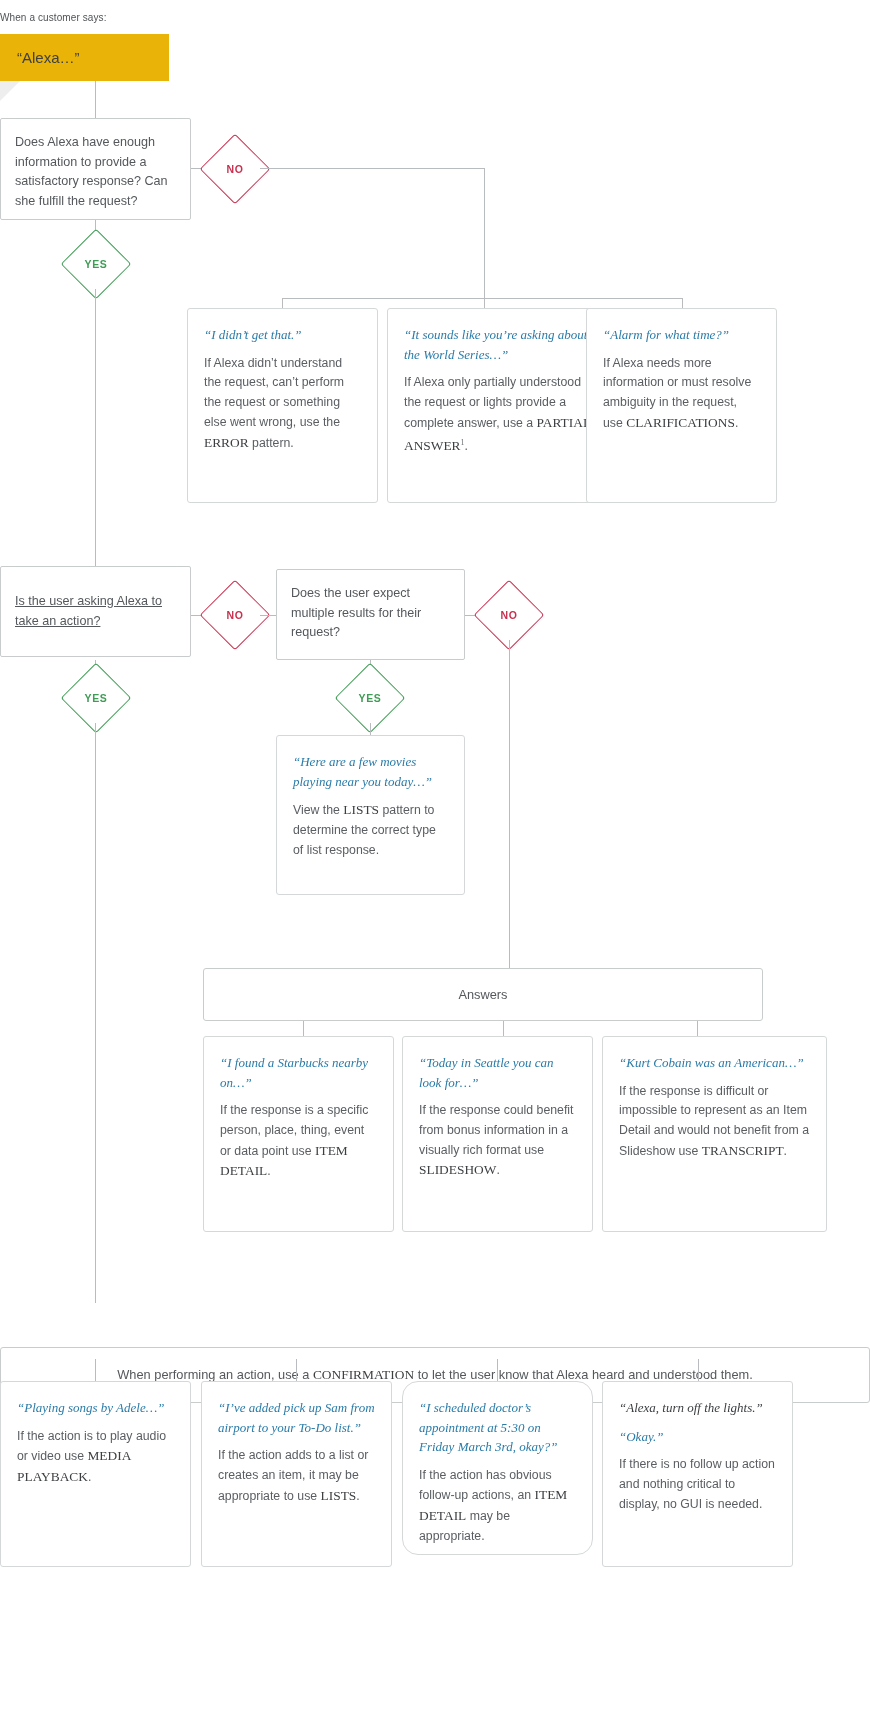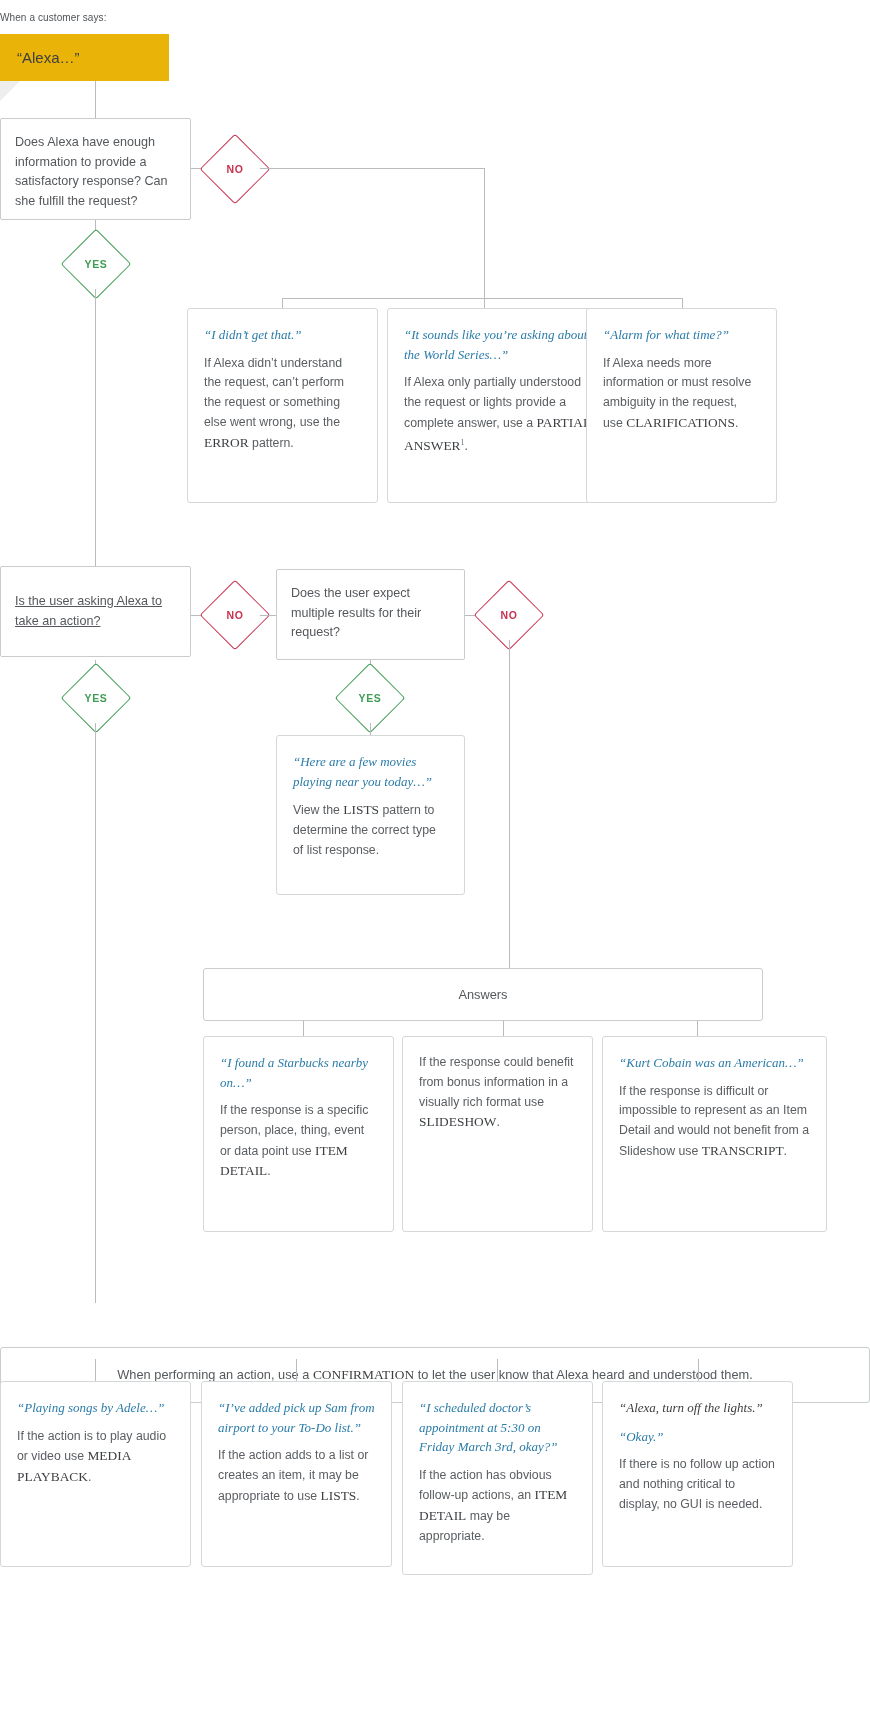--- a/index.html
+++ b/index.html
@@ -197,20 +197,21 @@
   <div class="ln lnv" style="left:303px; top:1021px; height:15px;"></div>
   <div class="ln lnv" style="left:503px; top:1021px; height:15px;"></div>
   <div class="ln lnv" style="left:697px; top:1021px; height:15px;"></div>
 
   <div class="card" style="left:203px; top:1036px; width:191px; height:196px;">
     <div class="quote">“I found a Starbucks nearby on…”</div>
     <div class="desc"><span>If the response is a specific person, place, thing, event or data point use </span><span class="sc">ITEM DETAIL</span><span>.</span></div>
   </div>
 
   <div class="card" style="left:402px; top:1036px; width:191px; height:196px;">
+    <div class="quote">“Today in Seattle you can look for…”</div>
     <div class="desc"><span>If the response could benefit from bonus information in a visually rich format use </span><span class="sc">SLIDESHOW</span><span>.</span></div>
   </div>
 
   <div class="card" style="left:602px; top:1036px; width:225px; height:196px;">
     <div class="quote">“Kurt Cobain was an American…”</div>
     <div class="desc"><span>If the response is difficult or impossible to represent as an Item Detail and would not benefit from a Slideshow use </span><span class="sc">TRANSCRIPT</span><span>.</span></div>
   </div>
 
   <div class="bar" style="left:0px; top:1303px; width:870px; height:56px;margin-top:44px;">
     <span><span>When performing an action, use a </span><span class="sc">CONFIRMATION</span><span> to let the user know that Alexa heard and understood them.</span></span>
@@ -224,21 +225,21 @@
   <div class="card" style="left:0px; top:1381px; width:191px; height:186px;">
     <div class="quote">“Playing songs by Adele…”</div>
     <div class="desc"><span>If the action is to play audio or video use </span><span class="sc">MEDIA PLAYBACK</span><span>.</span></div>
   </div>
 
   <div class="card" style="left:201px; top:1381px; width:191px; height:186px;">
     <div class="quote">“I’ve added pick up Sam from airport to your To-Do list.”</div>
     <div class="desc"><span>If the action adds to a list or creates an item, it may be appropriate to use </span><span class="sc">LISTS</span><span>.</span></div>
   </div>
 
-  <div class="card" style="left:402px; top:1381px; width:191px; height:194px;">
+  <div class="card" style="left:402px; top:1381px; width:191px; height:174px;border-radius:16px;">
     <div class="quote">“I scheduled doctor’s appointment at 5:30 on Friday March 3rd, okay?”</div>
     <div class="desc"><span>If the action has obvious follow-up actions, an </span><span class="sc">ITEM DETAIL</span><span> may be appropriate.</span></div>
   </div>
 
   <div class="card" style="left:602px; top:1381px; width:191px; height:186px;">
     <div class="quote dark">“Alexa, turn off the lights.”</div>
     <div class="quote">“Okay.”</div>
     <div class="desc"><span>If there is no follow up action and nothing critical to display, no GUI is needed.</span></div>
   </div>
 

